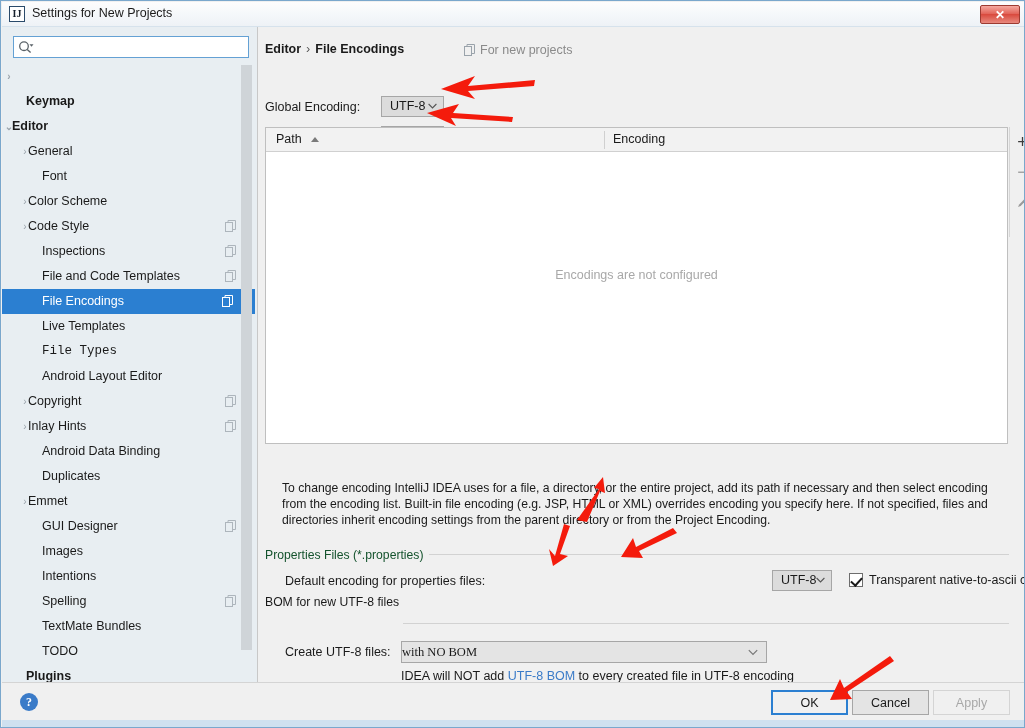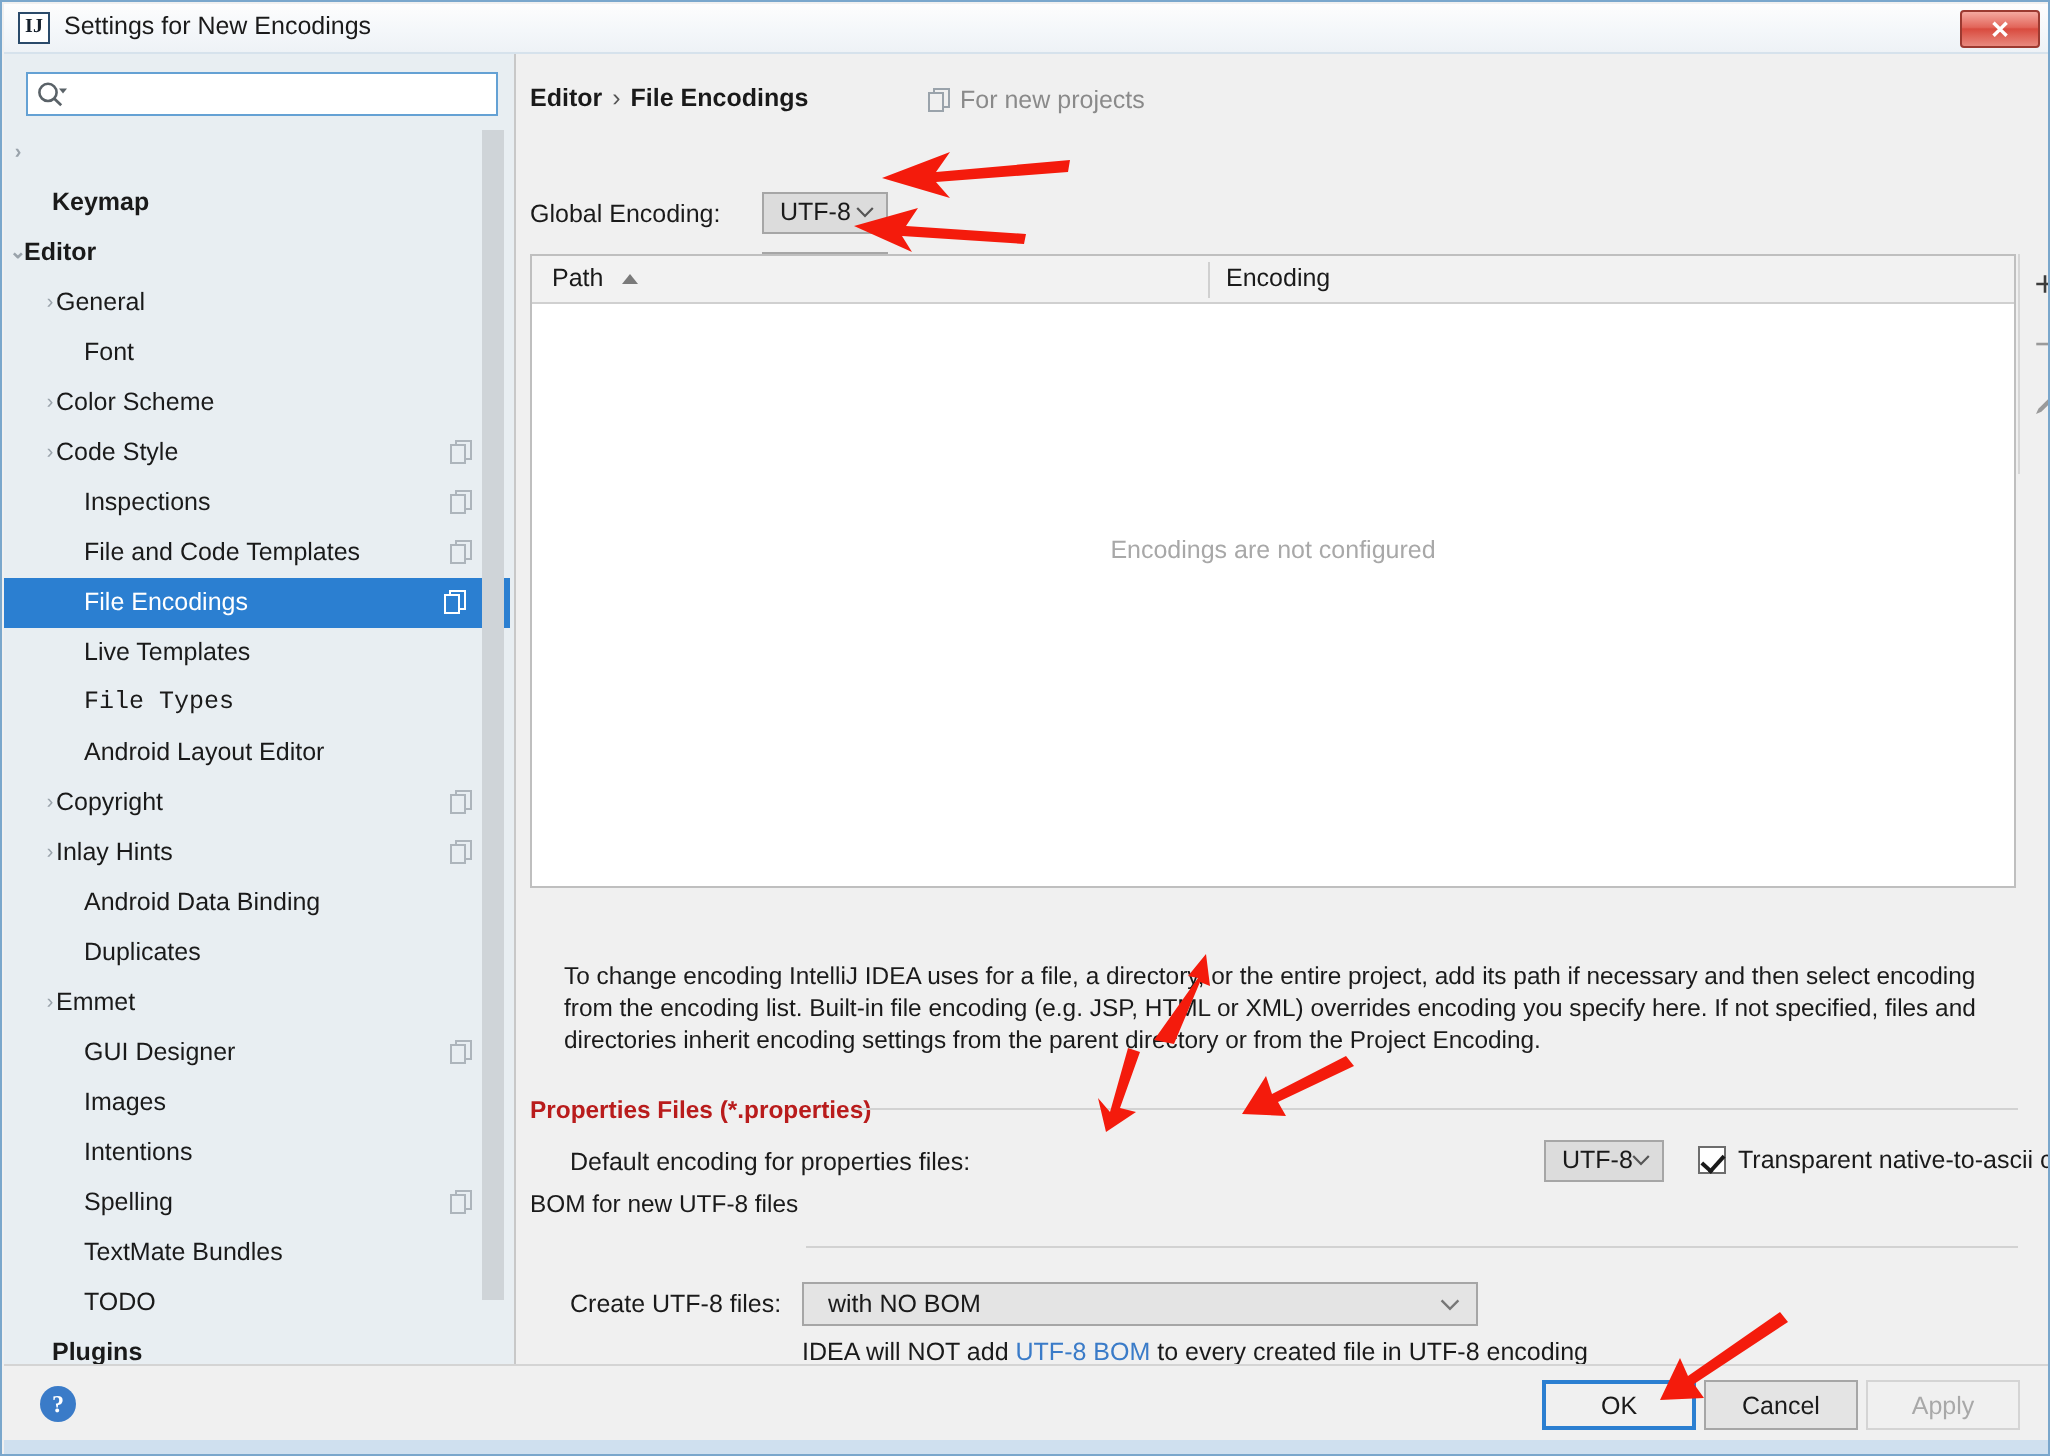--- a/index.html
+++ b/index.html
@@ -242,22 +242,22 @@
     position: absolute; left: 23px; top: 453px;
     width: 728px;
     font-size: 12.2px;
     line-height: 16px;
     color: #1a1a1a;
   }
 
   
   #grp-props-label {
     position: absolute; left: 6px; top: 521px;
-    font-size: 12.2px; color: #b91c1c; background: #f0f0f0;
-    padding-right: 6px; white-space: nowrap; font-weight: bold;
+    font-size: 12.2px; color: #14532d; background: #f0f0f0;
+    padding-right: 6px; white-space: nowrap;
   }
   #grp-props-line {
     position: absolute; left: 170px; top: 527px;
     width: 580px; height: 1px; background: #d2d2d2;
   }
   #props-row-label {
     position: absolute; left: 26px; top: 547px;
     font-size: 12.5px; color: #1a1a1a; white-space: nowrap;
   }
   #props-combo {
@@ -295,26 +295,26 @@
   #grp-bom-line {
     position: absolute; left: 144px; top: 596px;
     width: 606px; height: 1px; background: #d2d2d2;
   }
   #bom-row-label {
     position: absolute; left: 26px; top: 618px;
     font-size: 12.5px; color: #1a1a1a; white-space: nowrap;
   }
   #bom-combo {
     position: absolute; left: 142px; top: 614px;
-    width: 338px; height: 22px;
+    width: 366px; height: 22px;
     background: #e4e4e4;
     border: 1px solid #a6a6a6;
     font-size: 12.5px; color: #1a1a1a;
-    line-height: 20px; padding-left: 12px;
-    cursor: pointer; white-space: nowrap;
+    line-height: 20px; padding-left: 0;
+    cursor: pointer; white-space: nowrap; font-family: Liberation Serif, serif;
   }
   #bom-combo .carr {
     position: absolute; right: 8px; top: 7px;
     width: 10px; height: 7px;
   }
   #bom-note {
     position: absolute; left: 142px; top: 642px;
     font-size: 12.5px; color: #1a1a1a; white-space: nowrap;
   }
   #bom-note .lnk { color: #3a7bc8; }
@@ -377,21 +377,21 @@
     pointer-events: none;
   }
 </style>
 </head>
 <body>
 
 <div id="window">
 
   <div id="titlebar">
     <div id="app-icon">IJ</div>
-    <div id="title-text">Settings for New Encodings</div>
+    <div id="title-text">Settings for New Projects</div>
     <div id="close-btn">✕</div>
   </div>
 
   <div id="sidebar">
     <div id="search-wrap">
       <svg id="search-icon" viewBox="0 0 16 15">
         <circle cx="6" cy="6.2" r="4.3" fill="none" stroke="#5a6268" stroke-width="1.3"></circle>
         <line x1="9.2" y1="9.4" x2="12.6" y2="12.6" stroke="#5a6268" stroke-width="1.4"></line>
         <path d="M11.5 4.2 l4 0 l-2 2.6 z" fill="#5a6268"></path>
       </svg>

